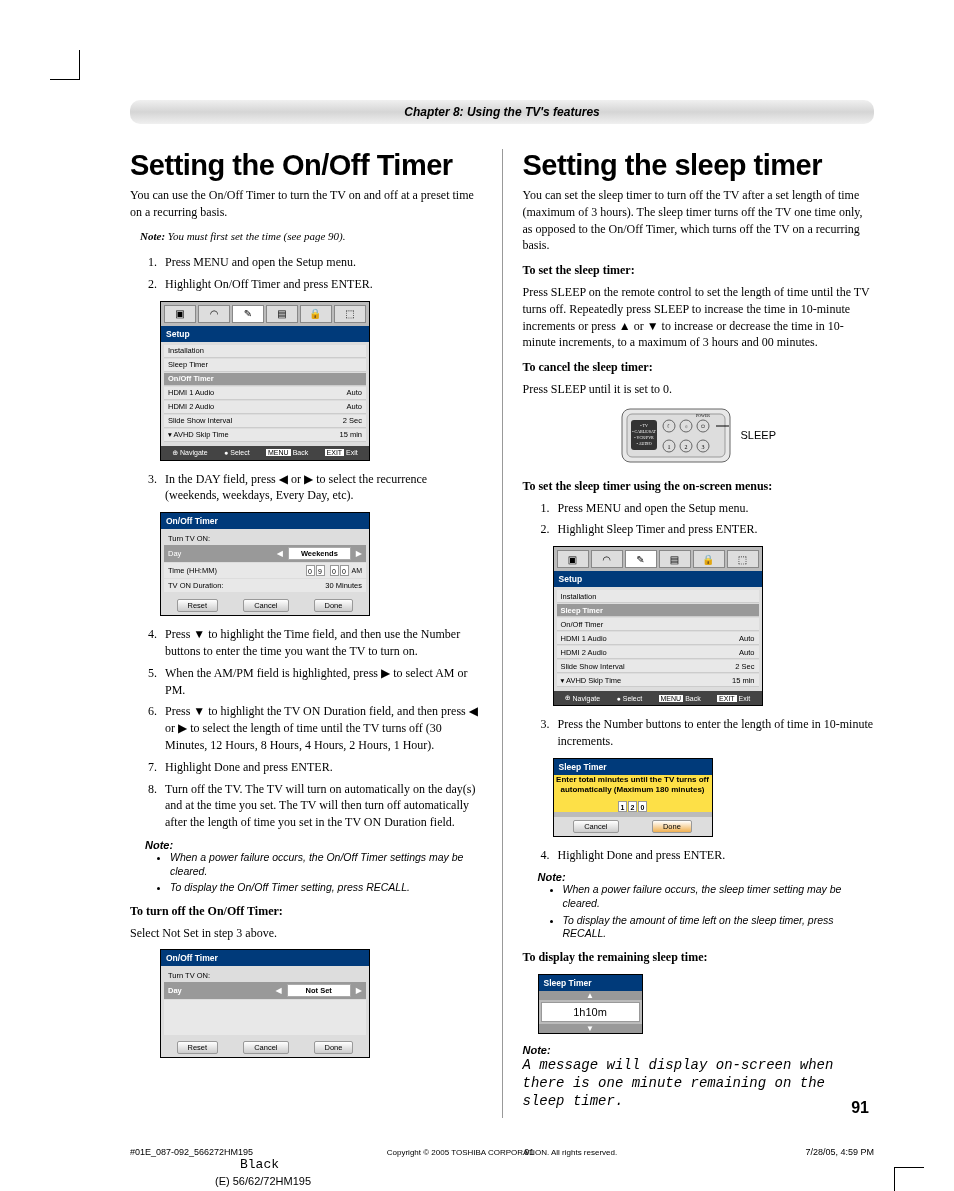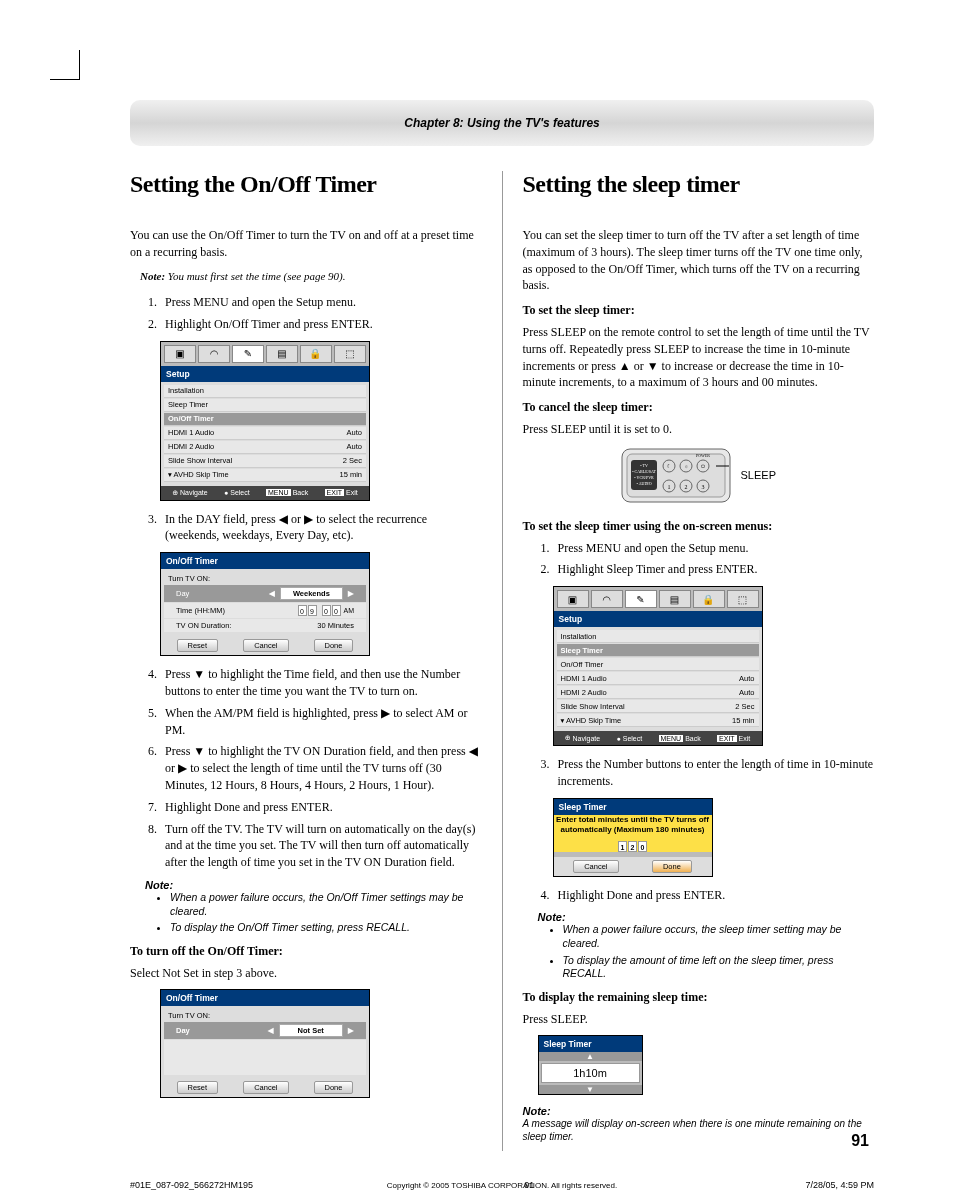--- a/index.html
+++ b/index.html
@@ -1,53 +1,53 @@
 <!DOCTYPE html>
 <html><head>
 <meta charset="utf-8">
 <style>
   * { box-sizing: border-box; margin: 0; padding: 0; }
   body { font-family: Georgia, 'Times New Roman', serif; font-size: 12px; color: #000; background: #fff; width: 954px; margin: 0 auto; position: relative; }
   .page { padding: 100px 80px 60px 130px; }
   .crop-tl, .crop-tr, .crop-bl, .crop-br { position: absolute; width: 30px; height: 30px; }
   .crop-tl { top: 50px; left: 50px; border-right: 1px solid #000; border-bottom: 1px solid #000; }
   .crop-br { bottom: 20px; right: 30px; border-left: 1px solid #000; border-top: 1px solid #000; }
-  .chapter-bar { background: linear-gradient(to bottom, #f0f0f0, #d5d5d5, #f0f0f0); border-radius: 10px; text-align: center; padding: 16px; font-style: italic; font-weight: bold; font-size: 12px; margin-bottom: 25px; font-family: Arial, sans-serif; }
+  .chapter-bar { background: linear-gradient(to bottom, #f0f0f0, #d5d5d5, #f0f0f0); border-radius: 10px; text-align: center; padding: 5px; font-style: italic; font-weight: bold; font-size: 12px; margin-bottom: 25px; font-family: Arial, sans-serif; }
   .columns { display: flex; gap: 20px; }
   .col { flex: 1; }
   .divider { width: 1px; background: #999; }
-  h1 { font-family: Liberation Serif, serif; font-size: 24px; font-weight: bold; margin-bottom: 29px; letter-spacing: -0.5px; }
+  h1 { font-family: Liberation Sans, sans-serif; font-size: 29px; font-weight: bold; margin-bottom: 5px; letter-spacing: -0.5px; }
   p { font-size: 12px; line-height: 1.4; margin-bottom: 8px; }
   .note-line { font-style: italic; font-size: 11px; margin-left: 10px; margin-bottom: 10px; }
   .note-line b { font-style: italic; font-weight: bold; }
   .bold-head { font-weight: bold; margin-top: 8px; margin-bottom: 5px; }
   ol { margin-left: 30px; margin-bottom: 8px; }
   ol li { font-size: 12px; line-height: 1.4; margin-bottom: 5px; padding-left: 5px; }
   .bullets { margin-left: 25px; }
   .bullets li { list-style: disc; font-size: 10.5px; font-style: italic; line-height: 1.3; margin-bottom: 3px; font-family: Arial, sans-serif; }
   .note-block { margin-left: 15px; margin-top: 5px; margin-bottom: 8px; }
   .note-block-title { font-weight: bold; font-style: italic; font-size: 11px; font-family: Arial, sans-serif; }
-  .note-text { font-style: italic; font-size: 10px; font-family: Liberation Sans, sans-serif; line-height: 1.3; }
+  .note-text { font-style: italic; font-size: 14px; font-family: Liberation Mono, monospace; line-height: 1.3; }
 
   
   .osd { border: 1px solid #000; background: #bbb; font-family: Arial, sans-serif; font-size: 8px; margin: 8px auto 10px 30px; width: 210px; }
   .osd-tabs { display: flex; background: #bbb; padding: 3px; gap: 2px; }
   .osd-tab { flex: 1; height: 18px; background: #ddd; border: 1px solid #888; display: flex; align-items: center; justify-content: center; }
   .osd-tab.active { background: #fff; }
   .osd-header { background: #003a7a; color: #fff; font-weight: bold; padding: 3px 5px; font-size: 8.5px; }
   .osd-body { background: #ddd; padding: 3px; }
   .osd-row { display: flex; justify-content: space-between; padding: 1.5px 4px; font-size: 7.5px; border-bottom: 1px solid #ccc; background: #e8e8e8; margin-bottom: 1px; }
   .osd-row.sel { background: #999; color: #fff; font-weight: bold; }
   .osd-row .r { text-align: right; width: 50px; }
   .osd-footer { background: #444; color: #fff; padding: 3px; font-size: 7px; display: flex; justify-content: space-around; }
   .osd-footer span { display: flex; align-items: center; gap: 2px; }
   .osd-btns { display: flex; justify-content: space-around; padding: 3px; background: #ddd; }
   .osd-btn { background: linear-gradient(#fff,#ccc); border: 1px solid #999; padding: 1px 10px; font-size: 7.5px; border-radius: 2px; }
   .osd-btn.done { background: linear-gradient(#fff,#f0b050); }
-  .osd-field-row { display: flex; justify-content: space-between; align-items: center; padding: 2px 12px; font-size: 7.5px; background: #e8e8e8; margin-bottom: 1px; }
+  .osd-field-row { display: flex; justify-content: space-between; align-items: center; padding: 2px 4px; font-size: 7.5px; background: #e8e8e8; margin-bottom: 1px; }
   .osd-val-box { background: #999; color: #fff; padding: 1px 15px; font-size: 7.5px; position: relative; }
   .osd-val-box.white { background: #fff; color: #000; border: 1px solid #aaa; }
   .tri-l, .tri-r { font-size: 8px; }
   .digit-boxes { display: flex; gap: 1px; }
   .digit { background: #fff; border: 1px solid #999; width: 9px; height: 11px; font-size: 7px; text-align: center; line-height: 11px; }
   .ampm { font-size: 7px; margin-left: 3px; }
 
   .osd-sm { width: 160px; }
   .osd-sleep-msg { background: #fde047; padding: 0; font-size: 8px; text-align: center; line-height: 1.3; font-weight: bold; }
   .osd-sleep-digits { display: flex; justify-content: center; gap: 1px; margin: 5px 0; }
@@ -370,21 +370,20 @@
 
       <div class="note-block">
         <div class="note-block-title">Note:</div>
         <ul class="bullets">
           <li>When a power failure occurs, the sleep timer setting may be cleared.</li>
           <li>To display the amount of time left on the sleep timer, press RECALL.</li>
         </ul>
       </div>
 
       <p class="bold-head">To display the remaining sleep time:</p>
-      <p>Press SLEEP.</p>
 
       <div class="osd osd-sleep-remain">
         <div class="osd-header">Sleep Timer</div>
         <div class="ud-arrows">▲</div>
         <div class="val">1h10m</div>
         <div class="ud-arrows">▼</div>
       </div>
 
       <div class="note-block" style="margin-left:0;">
         <div class="note-block-title">Note:</div>

